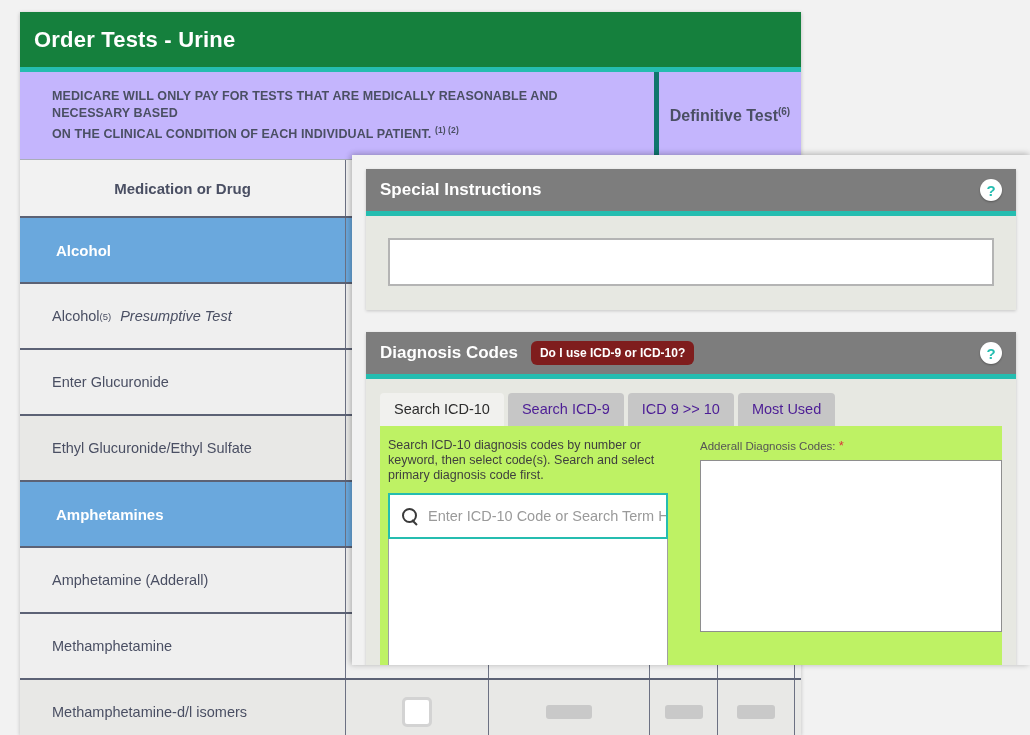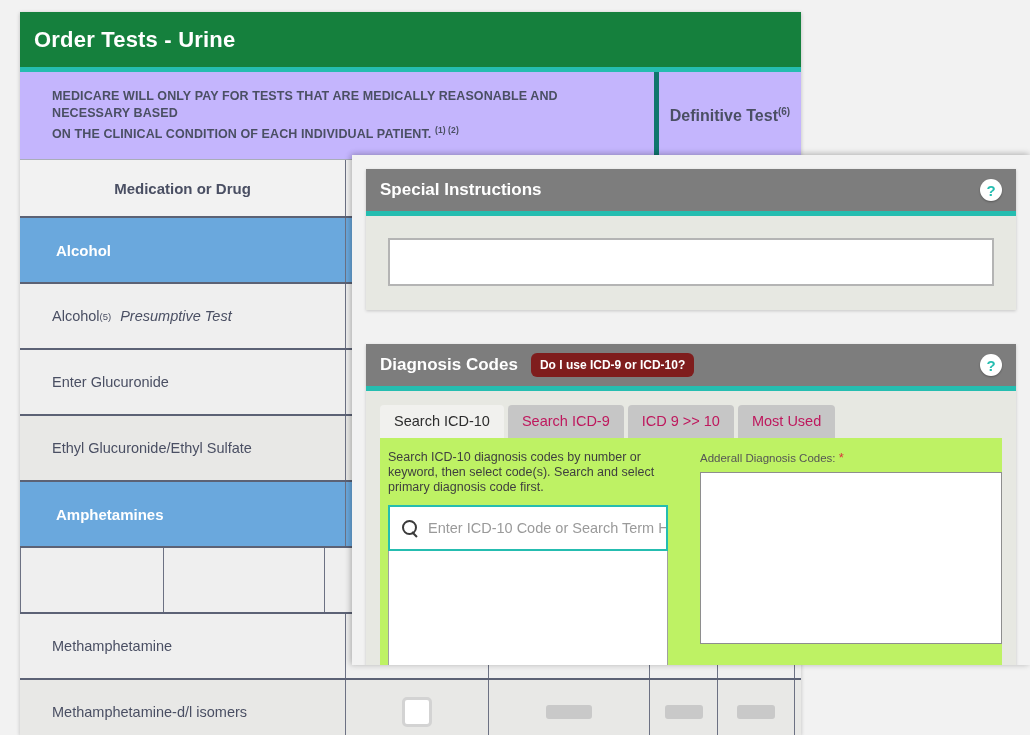--- a/index.html
+++ b/index.html
@@ -146,27 +146,27 @@
   }
 
   .si-body { padding: 22px 22px 24px 22px; }
   .si-input {
     width: 100%; height: 48px;
     background: #ffffff; border: 2px solid #b4b4b4;
     font-family: "Liberation Sans", sans-serif;
     font-size: 14px; color: #333; padding: 0 10px;
   }
 
-  .dx-card { margin-top: 34px; }
+  .dx-card { margin-top: 22px; }
   .dx-body { padding: 14px 14px 0 14px; }
 
   .tabs { display: flex; align-items: flex-end; gap: 4px; }
   .tab {
     padding: 8px 14px 9px 14px;
-    font-size: 14.5px; color: #be185d;
+    font-size: 14.5px; color: #4c1d95;
     background: #c6c6c6;
     border-radius: 4px 4px 0 0;
     cursor: pointer;
   }
   .tab.active { background: #f1f1ee; color: #2d2d2d; }
 
   .dx-panel {
     background: #bef264;
     display: flex; padding: 12px 0 0 0;
   }
@@ -299,20 +299,21 @@
       <div class="med-row row-group">
         <div class="mr-label">Amphetamines</div>
         <div class="mr-cell c-single"></div>
         <div class="mr-cell c-order"></div>
         <div class="mr-cell c-pos"></div>
         <div class="mr-cell c-neg"></div>
         <div class="mr-cell c-tail"></div>
       </div>
 
       <div class="med-row row-odd">
+        <div class="mr-label">Amphetamine (Adderall)</div>
         <div class="mr-cell c-single"></div>
         <div class="mr-cell c-order"></div>
         <div class="mr-cell c-pos"></div>
         <div class="mr-cell c-neg"></div>
         <div class="mr-cell c-tail"></div>
       </div>
 
       <div class="med-row row-odd">
         <div class="mr-label">Methamphetamine</div>
         <div class="mr-cell c-single"></div>

